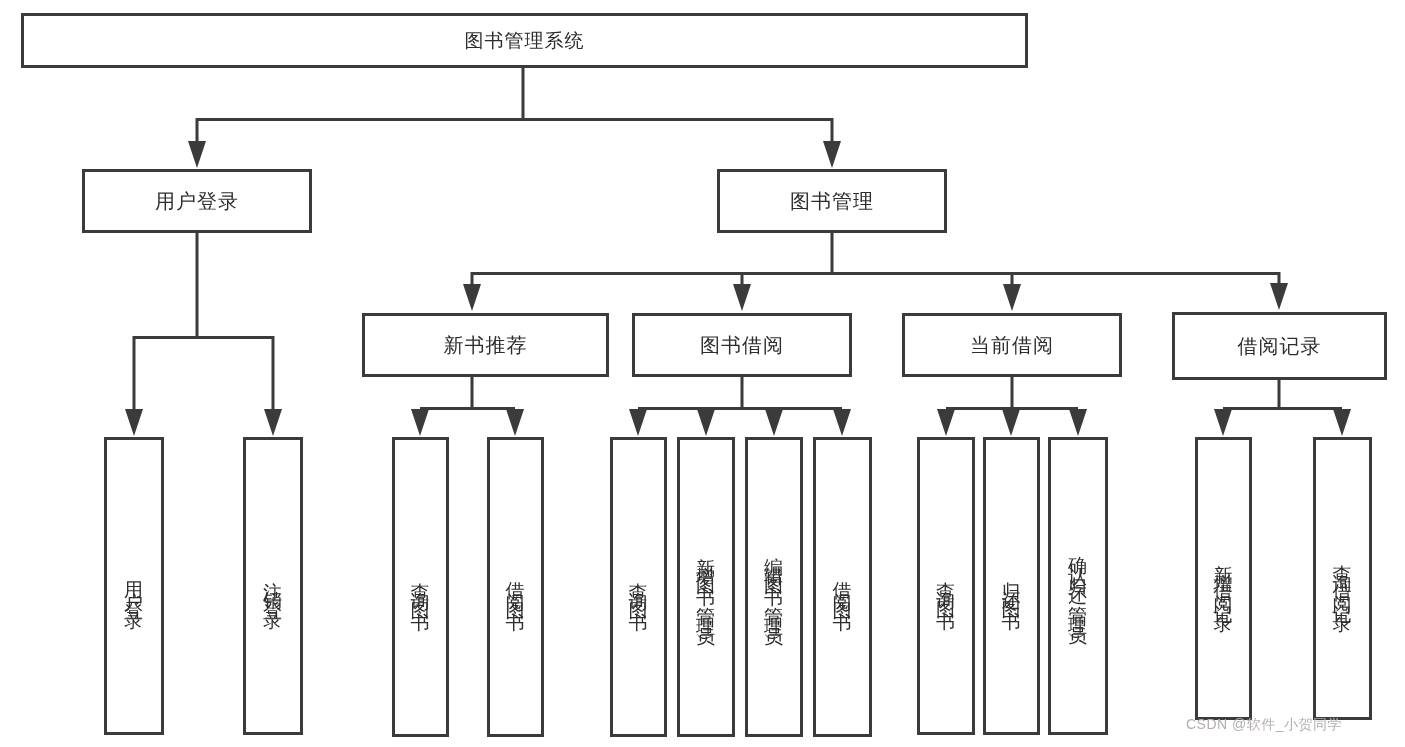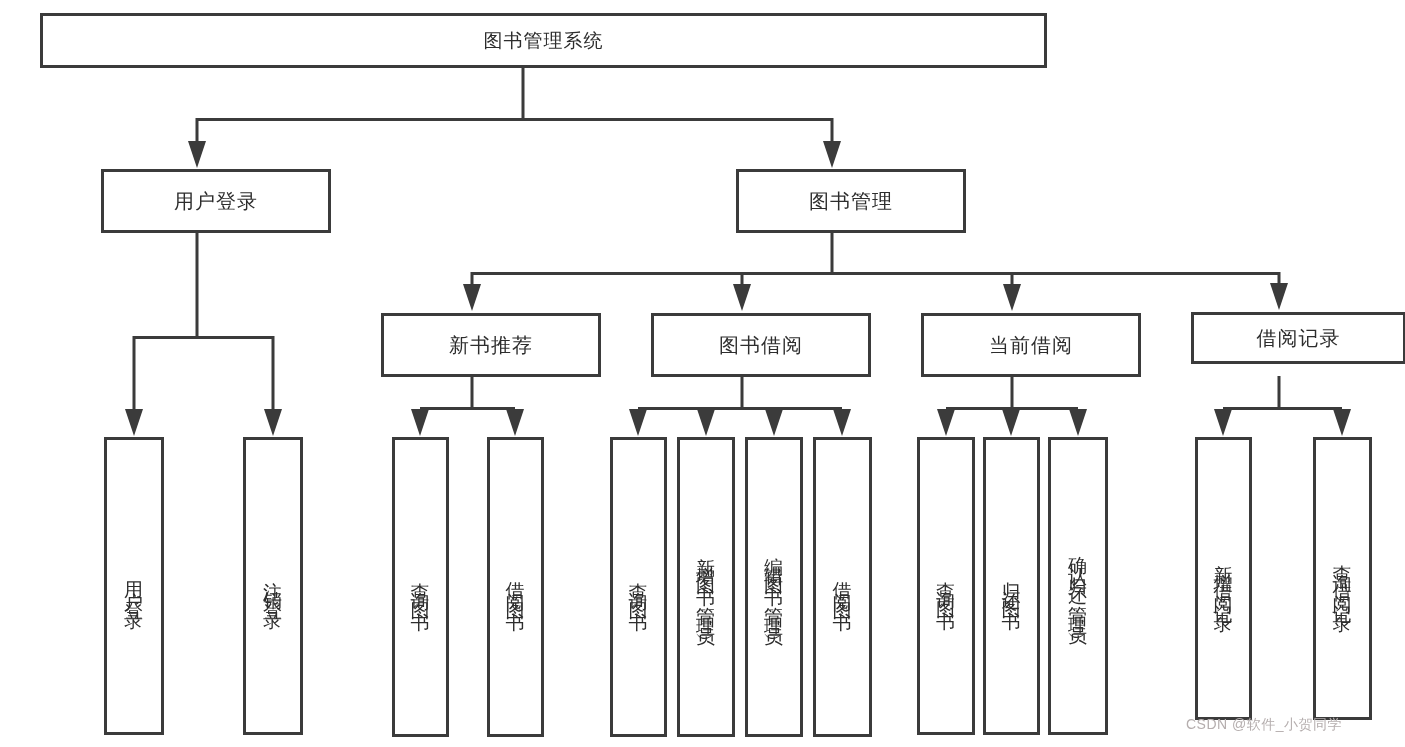--- a/index.html
+++ b/index.html
@@ -9,21 +9,20 @@
   html,body{margin:0;padding:0;background:var(--background);}
   body{font-family:"Liberation Sans",sans-serif;}
   .stage{position:relative;width:1405px;height:747px;background:var(--background);overflow:hidden;}
   svg.connectors{position:absolute;left:0;top:0;z-index:1;}
   .node{
     position:absolute;box-sizing:border-box;background:#fff;
     border:3px solid var(--box_border);
     display:flex;align-items:center;justify-content:center;
     font-size:20px;color:var(--text);letter-spacing:1px;z-index:2;
     white-space:nowrap;
-    margin-left:19px;
   }
   .node.root{font-size:19px;}
   .leaf{
     position:absolute;box-sizing:border-box;background:#fff;
     border:3px solid var(--box_border);
     display:flex;align-items:center;justify-content:center;
     writing-mode:vertical-rl;text-orientation:mixed;
     font-size:19px;letter-spacing:10px;color:var(--text);z-index:2;
     line-height:1;
   }
@@ -56,24 +55,24 @@
              M937 409 H955 L946 436 Z  M1002 409 H1020 L1011 436 Z
              M1069 409 H1087 L1078 436 Z  M1214 409 H1232 L1223 436 Z
              M1333 409 H1351 L1342 436 Z"></path>
   </svg>
 
   <div class="node root" style="left:21px;top:13px;width:1007px;height:55px;">图书管理系统</div>
 
   <div class="node" style="left:82px;top:169px;width:230px;height:64px;">用户登录</div>
   <div class="node" style="left:717px;top:169px;width:230px;height:64px;">图书管理</div>
 
-  <div class="node" style="left:362px;top:313px;width:220px;height:64px;">新书推荐</div>
+  <div class="node" style="left:362px;top:313px;width:247px;height:64px;">新书推荐</div>
   <div class="node" style="left:902px;top:313px;width:220px;height:64px;">当前借阅</div>
   <div class="node" style="left:632px;top:313px;width:220px;height:64px;">图书借阅</div>
-  <div class="node" style="left:1172px;top:312px;width:215px;height:52px;">借阅记录</div>
+  <div class="node" style="left:1172px;top:312px;width:215px;height:68px;">借阅记录</div>
 
   <div class="leaf" style="left:104px;top:437px;width:60px;height:298px;">用户登录</div>
   <div class="leaf" style="left:243px;top:437px;width:60px;height:298px;">注销登录</div>
 
   <div class="leaf" style="left:392px;top:437px;width:57px;height:300px;">查询图书</div>
   <div class="leaf" style="left:487px;top:437px;width:57px;height:300px;">借阅图书</div>
 
   <div class="leaf" style="left:610px;top:437px;width:57px;height:300px;">查询图书</div>
   <div class="leaf" style="left:677px;top:437px;width:58px;height:300px;">新增图书（管理员）</div>
   <div class="leaf" style="left:745px;top:437px;width:58px;height:300px;">编辑图书（管理员）</div>

